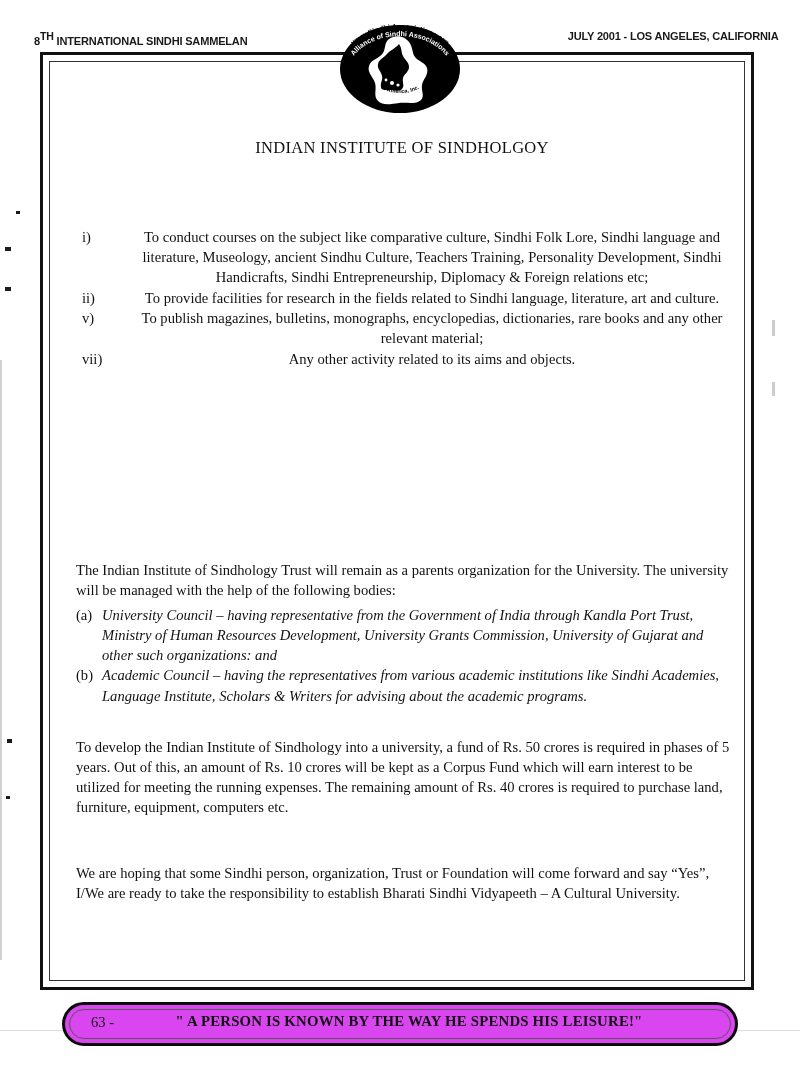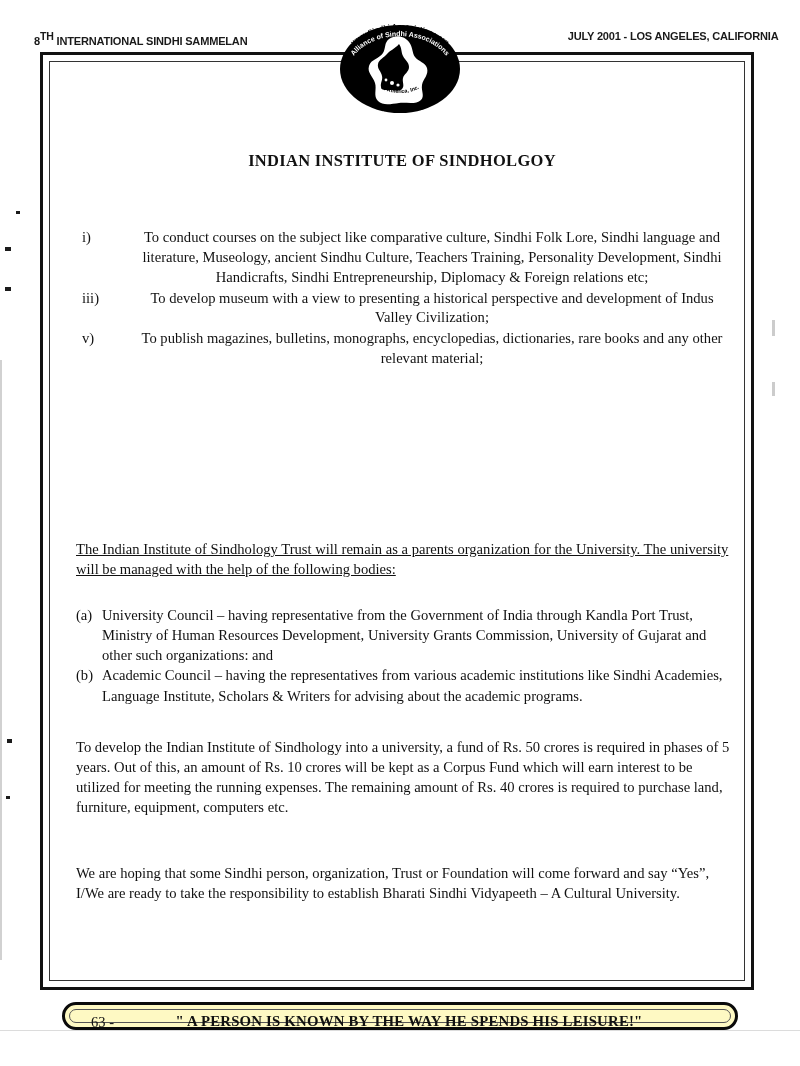--- a/index.html
+++ b/index.html
@@ -50,23 +50,23 @@
     z-index:5;
   }
   .logo svg{display:block;}
   
   .content{
     position:absolute;left:72px;top:120px;width:660px;
   }
   .doc-title{
     text-align:center;
     font-size:16.5px;
-    font-weight:bold;
+    font-weight:normal;
     letter-spacing:0.3px;
-    margin:17px;
+    margin:4px;
     padding-top:14px;
     font-family:"Liberation Serif", serif;
   }
   .obj-list{
     margin:0;padding:0;list-style:none;
     position:absolute;top:108px;left:4px;width:656px;
   }
   .obj-item{
     display:flex;
     font-size:14.6px;
@@ -91,29 +91,29 @@
     margin:0;padding:0;list-style:none;
   }
   .body-list li{
     display:flex;
     font-size:14.6px;
     line-height:1.38;
   }
   .body-marker{
     width:26px;flex:0 0 26px;
   }
-  .body-body{flex:1;}
+  .body-body{flex:1;font-style:italic;}
   
   .footer-pill{
     position:absolute;left:62px;top:1002px;
-    width:676px;height:28px;
+    width:676px;height:44px;
     border:3.5px solid #0a0a0a;
     border-radius:22px;
     box-sizing:border-box;
-    background:#fef9c3;
+    background:#d946ef;
     z-index:6;
   }
   .footer-pill-inner{
     position:absolute;left:4px;top:4px;right:4px;bottom:4px;
     border:1px solid #555;
     border-radius:18px;
     box-sizing:border-box;
   }
   .footer-page{
     position:absolute;left:26px;top:9px;
@@ -185,30 +185,34 @@
 <div class="content">
 
   <h1 class="doc-title">INDIAN INSTITUTE OF SINDHOLGOY</h1>
 
   <ul class="obj-list">
     <li class="obj-item">
       <span class="obj-num">i)</span>
       <span class="obj-text">To conduct courses on the subject like comparative culture, Sindhi Folk Lore, Sindhi language and literature, Museology, ancient Sindhu Culture, Teachers Training, Personality Development, Sindhi Handicrafts, Sindhi Entrepreneurship, Diplomacy &amp; Foreign relations etc;</span>
     </li>
     <li class="obj-item">
-      <span class="obj-num">iii)</span>
-      <span class="obj-text">To develop museum with a view to presenting a historical perspective and development of Indus Valley Civilization;</span>
+      <span class="obj-num">ii)</span>
+      <span class="obj-text">To provide facilities for research in the fields related to Sindhi language, literature, art and culture.</span>
     </li>
     <li class="obj-item">
       <span class="obj-num">v)</span>
       <span class="obj-text">To publish magazines, bulletins, monographs, encyclopedias, dictionaries, rare books and any other relevant material;</span>
     </li>
+    <li class="obj-item">
+      <span class="obj-num">vii)</span>
+      <span class="obj-text">Any other activity related to its aims and objects.</span>
+    </li>
   </ul>
 
-  <div class="block" style="top:419px;text-decoration:underline;">
+  <div class="block" style="top:440px;">
     <p class="para">The Indian Institute of Sindhology Trust will remain as a parents organization for the University. The university will be managed with the help of the following bodies:</p>
   </div>
 
   <div class="block" style="top:485px;">
     <ul class="body-list">
       <li>
         <span class="body-marker">(a)</span>
         <span class="body-body">University Council – having representative from the Government of India through Kandla Port Trust, Ministry of Human Resources Development, University Grants Commission, University of Gujarat and other such organizations: and</span>
       </li>
       <li>

